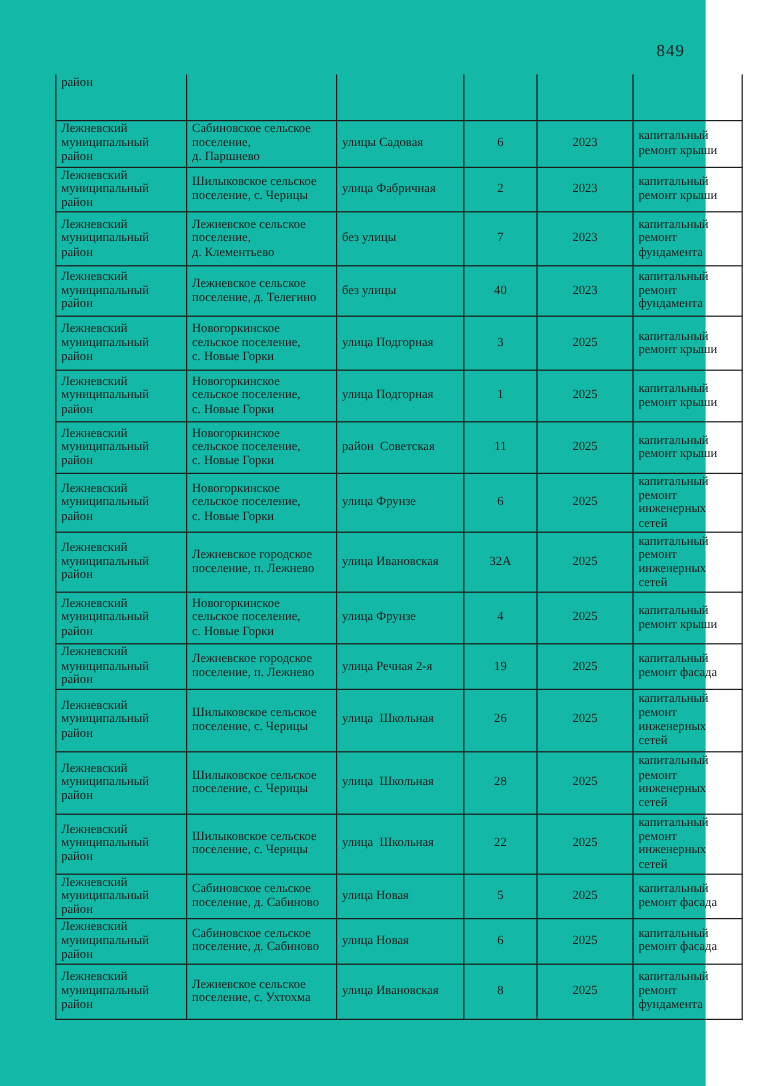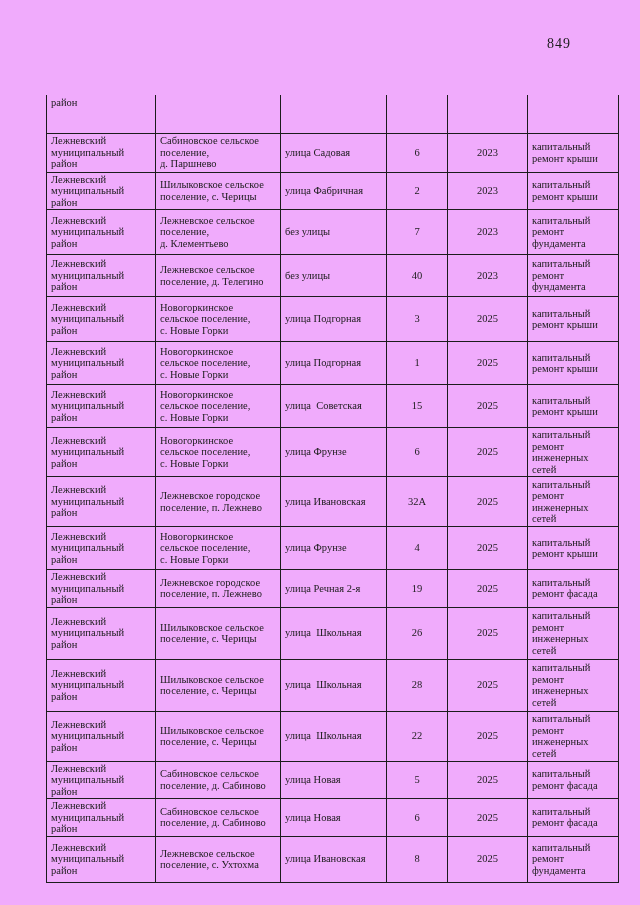--- a/index.html
+++ b/index.html
@@ -3,31 +3,30 @@
 <meta charset="utf-8">
 <style>
   html,body { margin:0; padding:0; background:#ffffff; }
   body {
     width:640px; height:905px;
     font-family:"Liberation Serif", serif;
     color:#1c1c1c;
     position:relative;
     overflow:hidden;
   }
-  .page { position:relative; width:640px; height:905px; background:#f0abfc; }
+  .page { position:relative; width:588px; height:905px; background:#14b8a6; }
   .page-number {
     position:absolute; top:36px; left:547px;
     font-size:14px; letter-spacing:1px;
   }
   table.tbl {
     position:absolute; left:46px; top:62px;
     width:572px;
     border-collapse:collapse;
     table-layout:fixed;
-    margin-top:33px;
   }
   table.tbl td {
     border:1px solid #1c1c1c;
     font-size:10.5px;
     line-height:11.5px;
     vertical-align:middle;
     white-space:pre-wrap;
     word-wrap:break-word;
     padding:1px 2px 1px 4px;
     overflow:hidden;
@@ -66,21 +65,21 @@
           <td class="c-center"></td>
           <td></td>
         </tr>
         <tr style="height: 39px;">
           <td>Лежневский
 муниципальный
 район</td>
           <td>Сабиновское сельское
 поселение,
 д. Паршнево</td>
-          <td>улица Садовая</td>
+          <td>улицы Садовая</td>
           <td class="c-center">6</td>
           <td class="c-center">2023</td>
           <td>капитальный
 ремонт крыши</td>
         </tr>
         <tr style="height: 34px;">
           <td>Лежневский
 муниципальный
 район</td>
           <td>Шилыковское сельское
@@ -144,22 +143,22 @@
           <td>капитальный
 ремонт крыши</td>
         </tr>
         <tr style="height: 43px;">
           <td>Лежневский
 муниципальный
 район</td>
           <td>Новогоркинское
 сельское поселение,
 с. Новые Горки</td>
-          <td>улица  Советская</td>
-          <td class="c-center">15</td>
+          <td>район  Советская</td>
+          <td class="c-center">11</td>
           <td class="c-center">2025</td>
           <td>капитальный
 ремонт крыши</td>
         </tr>
         <tr style="height: 49px;">
           <td>Лежневский
 муниципальный
 район</td>
           <td>Новогоркинское
 сельское поселение,

